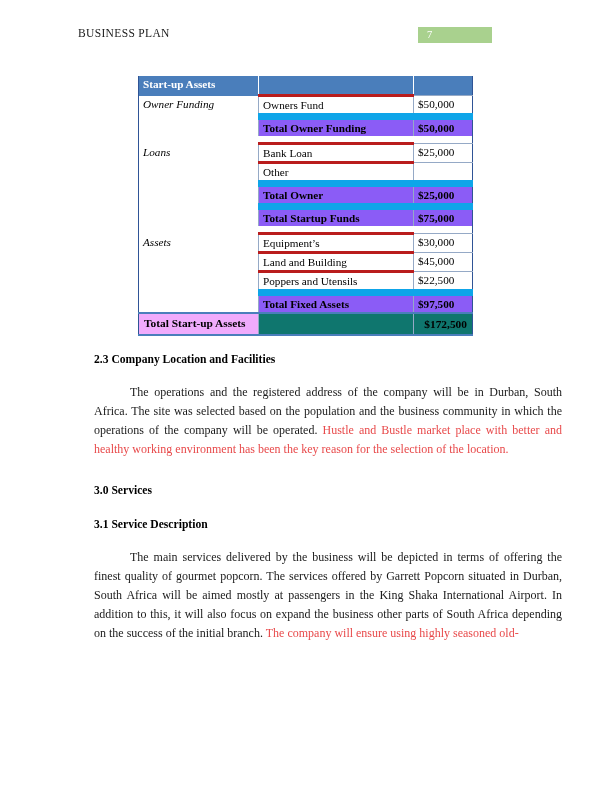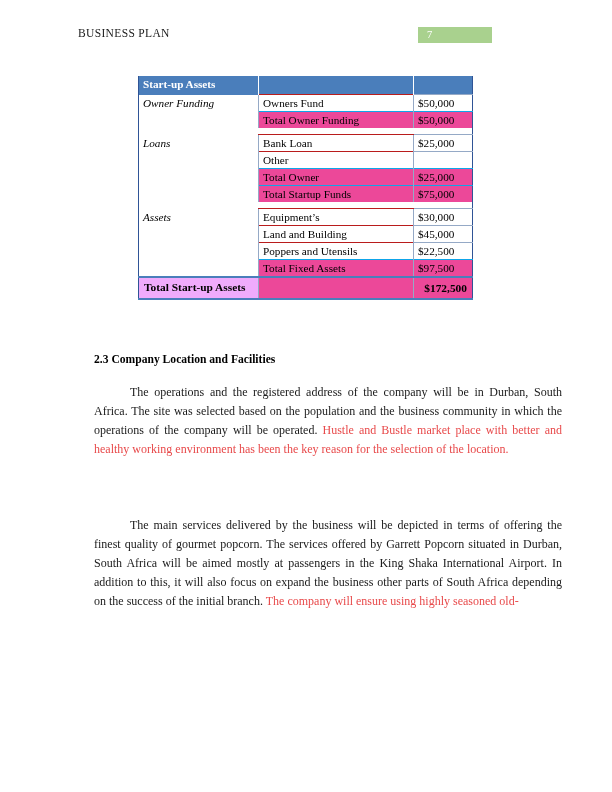--- a/index.html
+++ b/index.html
@@ -93,49 +93,49 @@
 
   
   td.group-label {
     font-style: italic;
     font-size: 11.6px;
     padding-top: 2px;
   }
 
   
   td.item-name {
-    border-top: 1px solid #b91c1c;
+    border-top: 3px solid #b91c1c;
     border-left: 1px solid #95a9c6;
     padding-left: 6px;
   }
   td.item-amount {
     border-top: 1px solid #95a9c6;
     border-left: 1px solid #95a9c6;
     text-align: right;
     padding-right: 5px;
   }
   tr.no-top td.item-name,
   tr.no-top td.item-amount {
     border-top: none;
     margin-top: 8px;
   }
 
   
   tr.total td.item-name,
   tr.total td.item-amount {
-    background: #ec4899;
-    font-weight: normal;
-    border-top: 1px solid #0ea5e9;
+    background: #8b5cf6;
+    font-weight: bold;
+    border-top: 7px solid #0ea5e9;
   }
 
   
   tr.grand td {
     border-top: 2px solid #4a7ebb;
     border-bottom: 2px solid #4a7ebb;
-    background: #ec4899;
+    background: #0f766e;
     font-weight: bold;
     font-size: 11.4px;
     padding-top: 3px;
     padding-bottom: 3px;
   }
   tr.grand td.gt-label {
     background: #f0abfc;
     padding-left: 5px;
     line-height: 13.5px;
   }
@@ -267,19 +267,21 @@
 
 <div class="content">
 
   <h2 class="heading">2.3 Company Location and Facilities</h2>
   <div class="sp-after-heading"></div>
 
   <p class="para"><span>The operations and the registered address of the company will be in Durban, South Africa. The site was selected based on the population and the business community in which the operations of the company will be operated. </span><span class="red">Hustle and Bustle market place with better and healthy working environment has been the key reason for the selection of the location.</span></p>
 
   <div class="sp-para-gap"></div>
 
+  <h2 class="heading">3.0 Services</h2>
   <div class="sp-heading-gap"></div>
 
+  <h2 class="heading">3.1 Service Description</h2>
   <div class="sp-after-heading"></div>
 
   <p class="para"><span>The main services delivered by the business will be depicted in terms of offering the finest quality of gourmet popcorn. The services offered by Garrett Popcorn situated in Durban, South Africa will be aimed mostly at passengers in the King Shaka International Airport. In addition to this, it will also focus on expand the business other parts of South Africa depending on the success of the initial branch. </span><span class="red">The company will ensure using highly seasoned old-</span></p>
 
 </div>
 
 </body></html>

